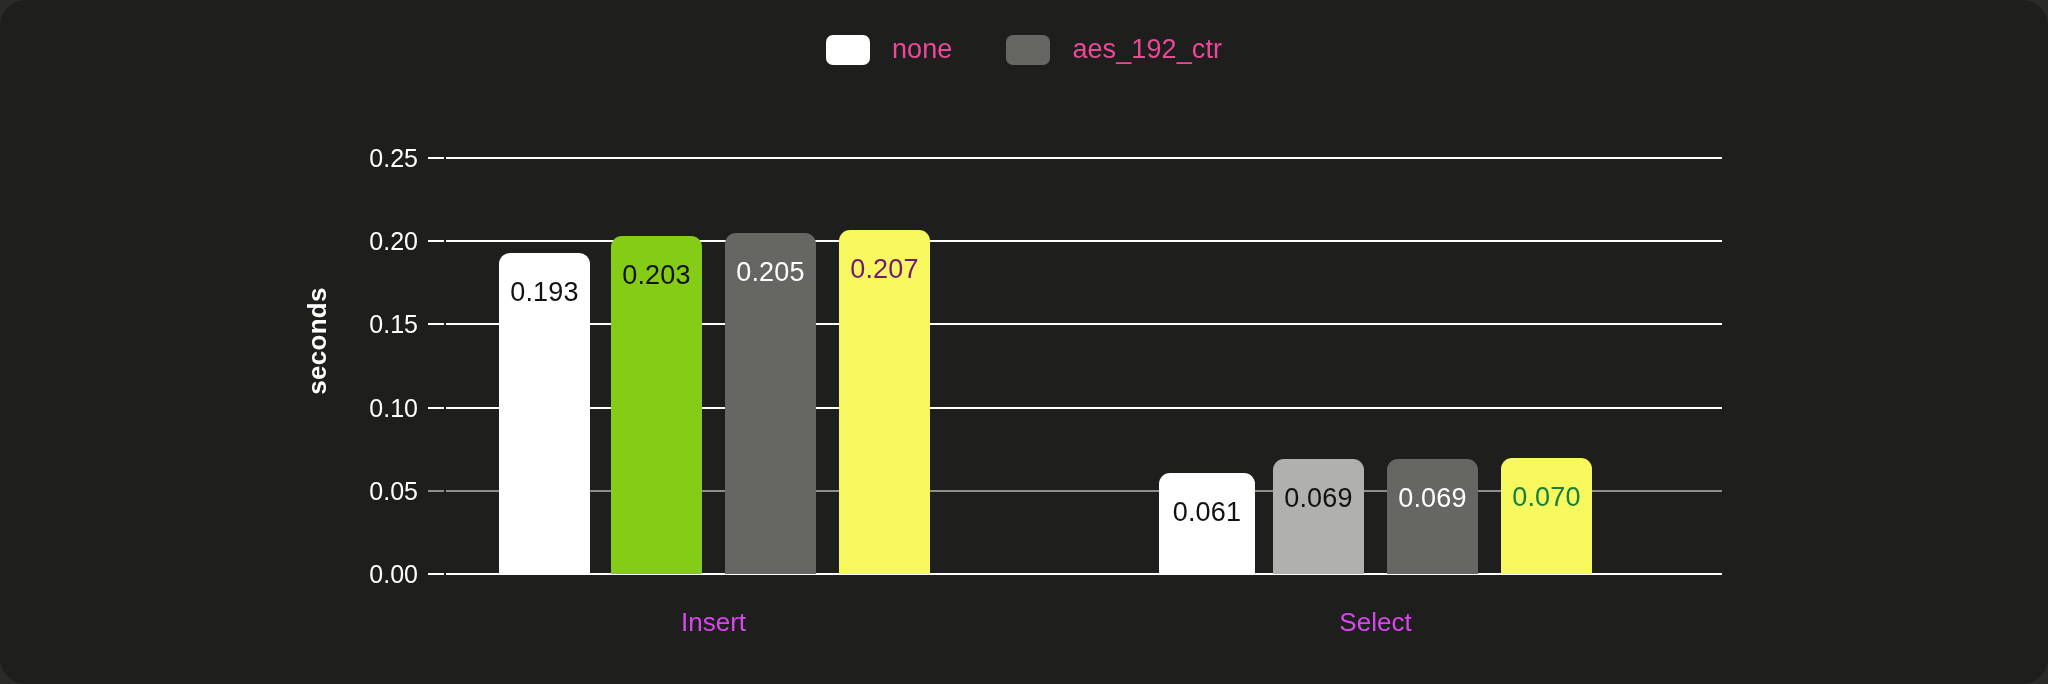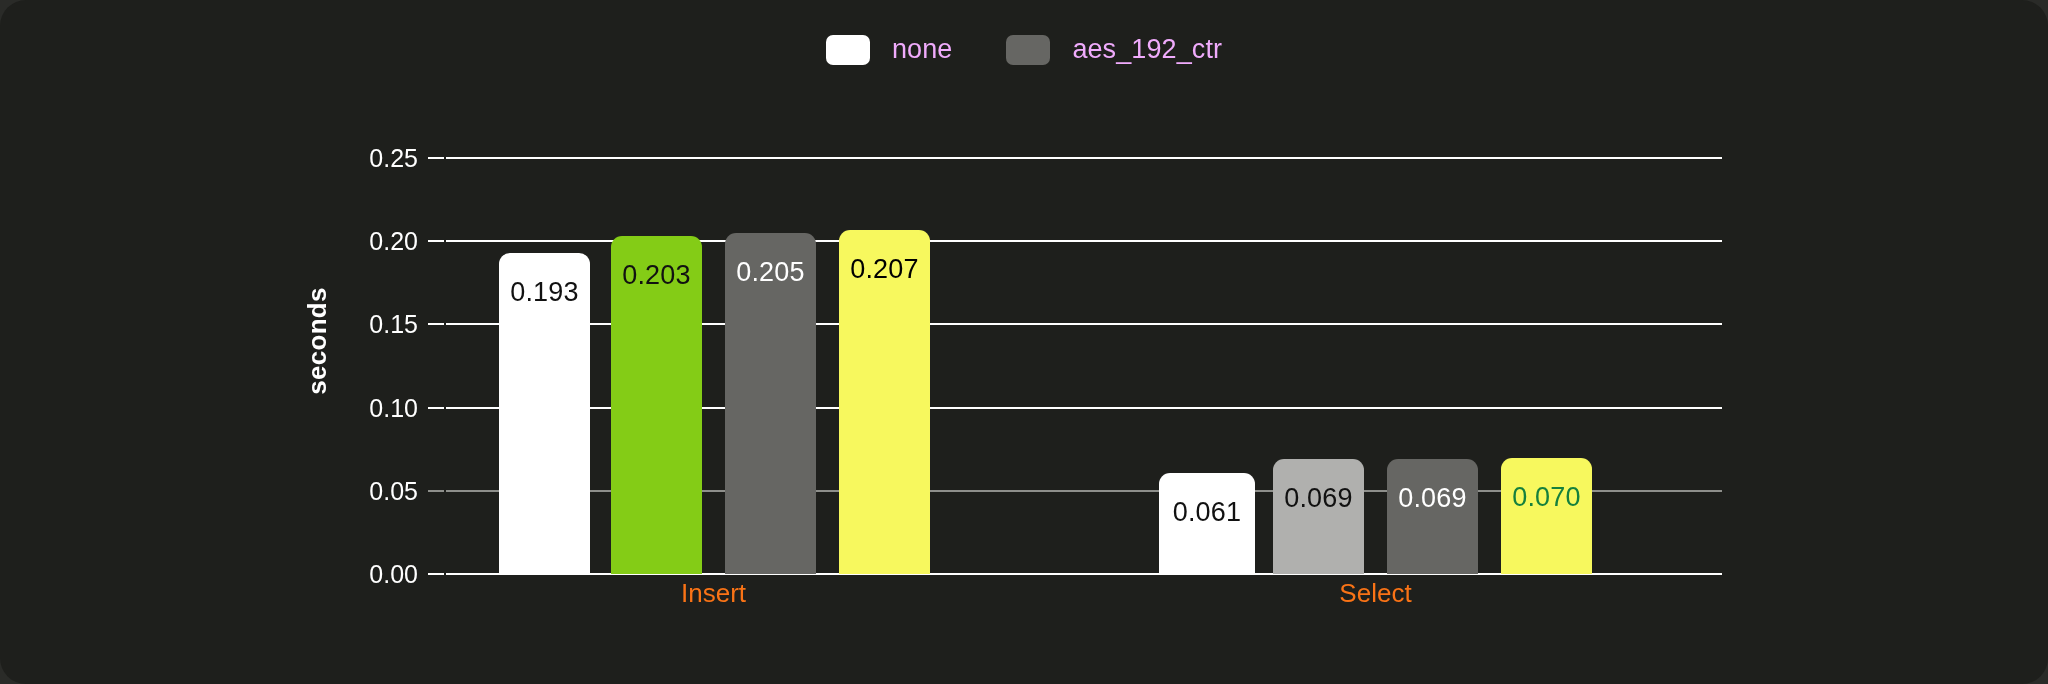--- a/index.html
+++ b/index.html
@@ -41,21 +41,21 @@
     margin-right: 54px;
   }
   .legend-item:last-child { margin-right: 0; }
   .legend-swatch {
     width: 44px;
     height: 30px;
     border-radius: 7px;
     flex: 0 0 auto;
   }
   .legend-label {
-    color: #f0abfc;
+    color: #ec4899;
     font-size: 27px;
     margin-left: 22px;
     white-space: nowrap;
     letter-spacing: 0.1px;
   }
 
   
   #plot {
     position: absolute;
     left: 446px;
@@ -118,26 +118,26 @@
     width: 100%;
     top: 24px;
     text-align: center;
     font-size: 27px;
     letter-spacing: 0.2px;
   }
 
   
   .cat-label {
     position: absolute;
-    color: #f97316;
+    color: #d946ef;
     font-size: 26px;
     text-align: center;
     width: 300px;
     transform: translateX(-50%);
-    top: 578px;
+    top: 607px;
   }
 </style>
 </head>
 <body>
 
 <div id="root">
 
   <div id="legend">
     <div class="legend-item">
       <span class="legend-swatch" style="background: rgb(255, 255, 255);"></span>
@@ -179,21 +179,21 @@
         <div class="bar" style="left: 53px; width: 91px; height: 321.152px; background: rgb(255, 255, 255);">
           <span class="bar-value" style="color: rgb(17, 17, 17);">0.193</span>
         </div>
         <div class="bar" style="left: 165px; width: 91px; height: 337.792px; background: #84cc16;">
           <span class="bar-value" style="color: rgb(17, 17, 17);">0.203</span>
         </div>
         <div class="bar" style="left: 279px; width: 91px; height: 341.12px; background: rgb(102, 102, 99);">
           <span class="bar-value" style="color: #ffffff;">0.205</span>
         </div>
         <div class="bar" style="left: 393px; width: 91px; height: 344.448px; background: rgb(247, 248, 94);">
-          <span class="bar-value" style="color: #000000;">0.207</span>
+          <span class="bar-value" style="color: #701a75;">0.207</span>
         </div>
         <div class="bar" style="left: 713px; width: 96px; height: 101.504px; background: rgb(255, 255, 255);">
           <span class="bar-value" style="color: rgb(17, 17, 17);">0.061</span>
         </div>
         <div class="bar" style="left: 827px; width: 91px; height: 114.816px; background: rgb(176, 176, 174);">
           <span class="bar-value" style="color: rgb(17, 17, 17);">0.069</span>
         </div>
         <div class="bar" style="left: 941px; width: 91px; height: 114.816px; background: rgb(102, 102, 99);">
           <span class="bar-value" style="color: rgb(255, 255, 255);">0.069</span>
         </div>

